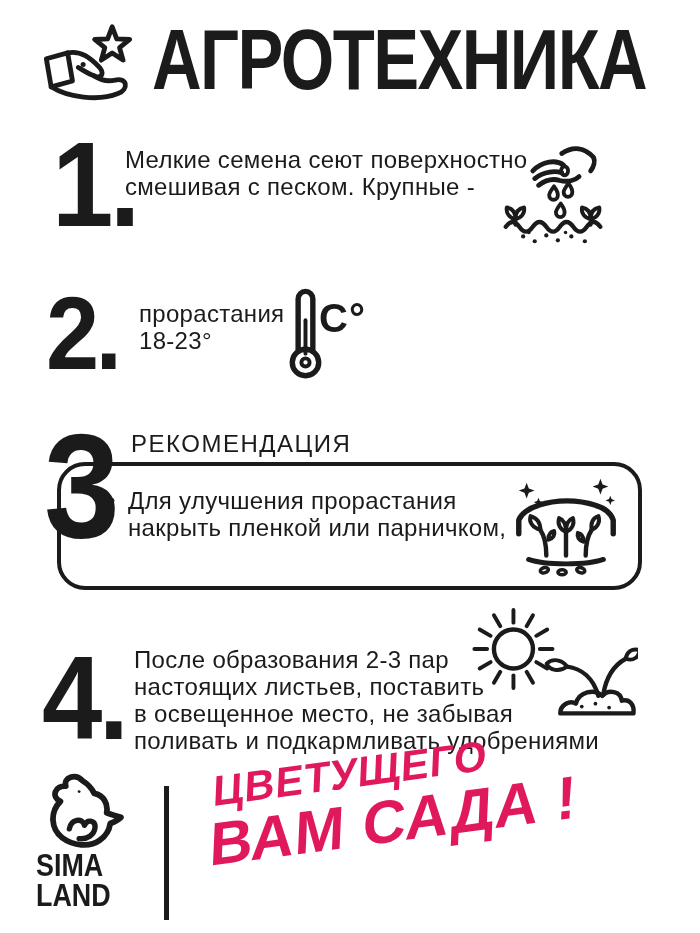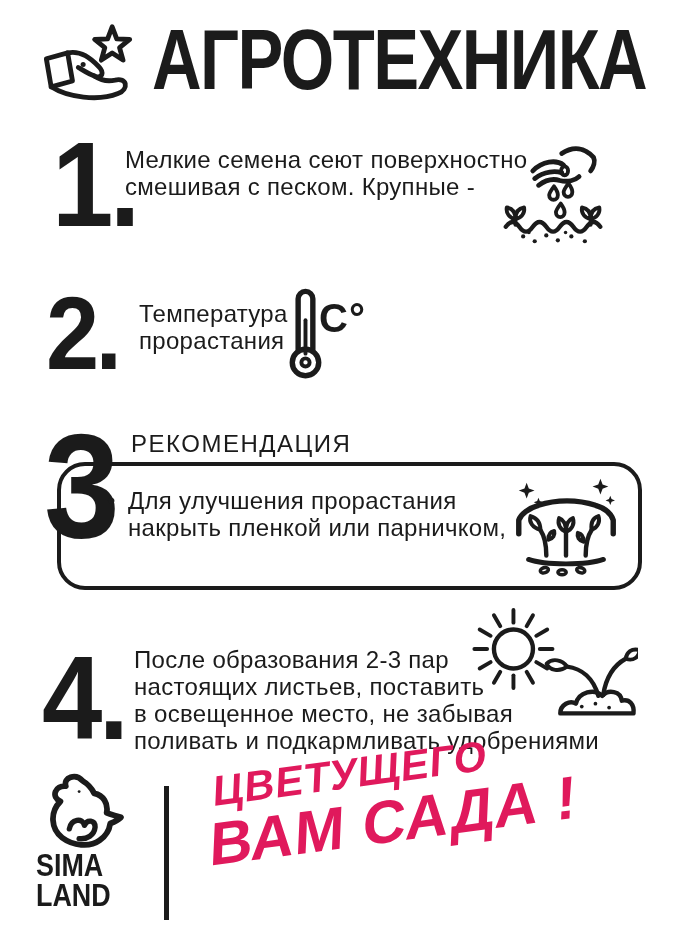--- a/index.html
+++ b/index.html
@@ -119,22 +119,22 @@
       <circle class="fl" cx="60" cy="104" r="2.2"></circle>
     <circle class="fl" cx="74" cy="100" r="2.2"></circle>
       <circle class="fl" cx="88" cy="105" r="2.2"></circle>
     <circle class="fl" cx="30" cy="96" r="1.8"></circle>
       <circle class="fl" cx="68" cy="96" r="1.8"></circle>
   </svg>
 </div>
 
 <div class="abs step-num num2">2.</div>
 <div class="abs step-text t2">
-  <div>Температура</div>
   <div>прорастания</div>
+  <div>18-23°</div>
 </div>
 <div class="abs" style="left:283px; top:287px;">
   <svg width="44" height="98" viewBox="0 0 44 100">
     <path class="st" stroke-width="5.5" d="M15 64 L15 12 A7.5 7.5 0 0 1 30 12 L30 64"></path>
     <circle class="st" stroke-width="5.5" cx="22.5" cy="77" r="13.5"></circle>
     <path class="st" stroke-width="4" d="M22.5 34 L22.5 68"></path>
     <circle class="st" stroke-width="4" cx="22.5" cy="77" r="4.2"></circle>
   </svg>
 </div>
 <div class="abs unit-c">C°</div>

